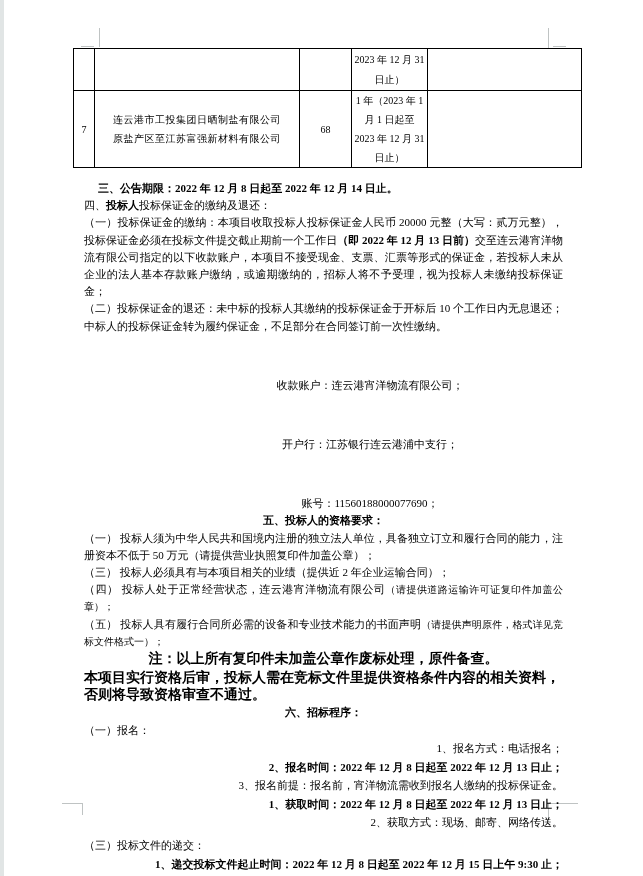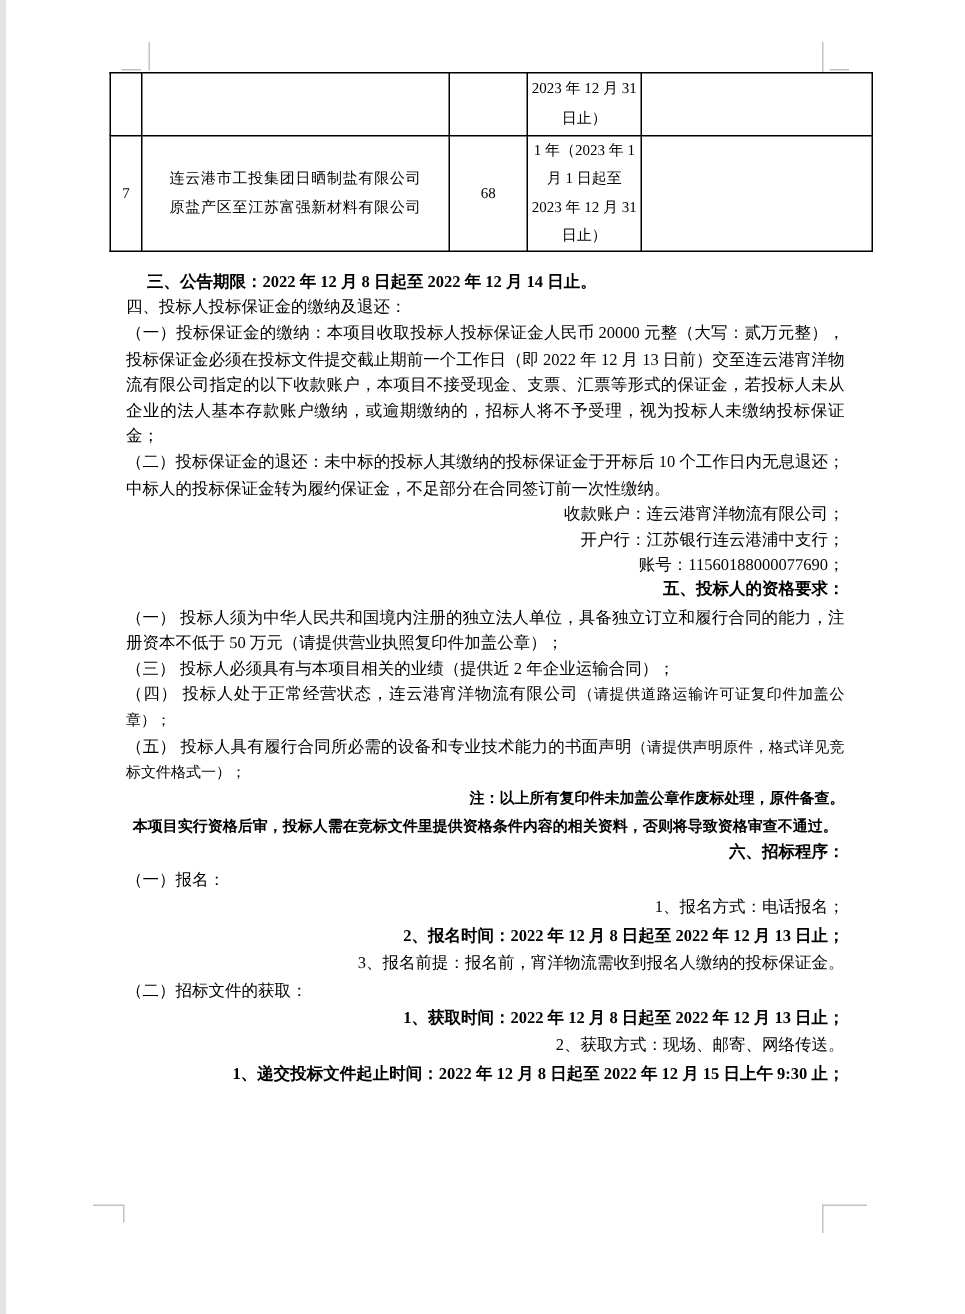--- a/index.html
+++ b/index.html
@@ -32,29 +32,29 @@
   td.c-company{width:204px;font-size:10.5px;line-height:19px;letter-spacing:0.5px;}
   td.c-qty{width:51px;}
   td.c-duration{width:75px;font-size:9.5px;line-height:19px;}
   tr.row-partial td.c-duration{vertical-align:top;padding-top:1px;line-height:20px;}
   td.c-remark{width:153px;}
 
   
   .textblock{position:absolute;left:84px;top:180px;width:479px;}
   .textblock p{margin:0;font-size:11px;line-height:17.2px;text-align:justify;}
   p.b{font-weight:bold;}
-  p.head{text-align:right;font-weight:bold;font-family:Liberation Mono, monospace;}
+  p.head{text-align:center;font-weight:bold;}
   p.sec3{padding-left:14px;text-align:left;font-weight:bold;}
-  p.acct{padding-left:93px;text-align:right;}
+  p.acct{padding-left:93px;text-align:center;margin-top:42px;}
   p.sub{padding-left:14px;text-align:right;}
   p.ln6{line-height:18.4px;}
   p.gap-top{margin-top:5px;}
-  p.note1{font-size:10px;font-weight:bold;line-height:15.5px;margin-top:1px;text-align:right;}
-  p.note2{font-size:10px;font-weight:bold;line-height:17px;margin-top:2px;text-align:center;}
-  .bd{font-weight:normal;}
+  p.note1{font-size:14px;font-weight:bold;line-height:15.5px;margin-top:1px;text-align:center;}
+  p.note2{font-size:14px;font-weight:bold;line-height:17px;margin-top:2px;text-align:left;}
+  .bd{font-weight:bold;}
   .sm{font-size:10px;}
 </style>
 </head>
 <body>
 
 <div class="page-edge-left"></div>
 
 <div class="mark tl-v"></div>
 <div class="mark tl-h"></div>
 <div class="mark tr-v"></div>
@@ -111,17 +111,17 @@
   <p><span>（五） 投标人具有履行合同所必需的设备和专业技术能力的书面声明</span><span class="sm">（请提供声明原件，格式详见竞标文件格式一）；</span></p>
 
   <p class="note1">注：以上所有复印件未加盖公章作废标处理，原件备查。</p>
   <p class="note2">本项目实行资格后审，投标人需在竞标文件里提供资格条件内容的相关资料，否则将导致资格审查不通过。</p>
 
   <p class="head ln6">六、招标程序：</p>
   <p class="ln6">（一）报名：</p>
   <p class="sub ln6">1、报名方式：电话报名；</p>
   <p class="sub ln6 b">2、报名时间：2022 年 12 月 8 日起至 2022 年 12 月 13 日止；</p>
   <p class="sub ln6">3、报名前提：报名前，宵洋物流需收到报名人缴纳的投标保证金。</p>
-  <p class="ln6">（二）招标文件的获取：</p>
   <p class="sub ln6 b">1、获取时间：2022 年 12 月 8 日起至 2022 年 12 月 13 日止；</p>
   <p class="sub ln6">2、获取方式：现场、邮寄、网络传送。</p>
+  <p class="ln6 gap-top">（三）投标文件的递交：</p>
   <p class="sub ln6 b">1、递交投标文件起止时间：2022 年 12 月 8 日起至 2022 年 12 月 15 日上午 9:30 止；</p>
 </div>
 
 </body></html>

